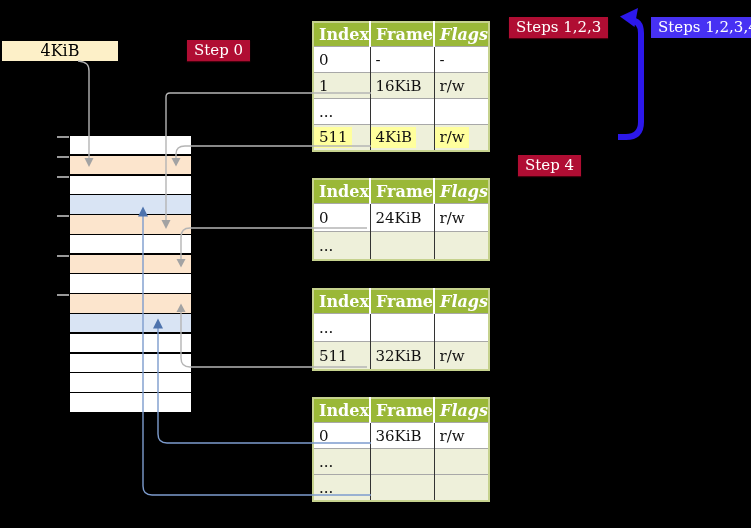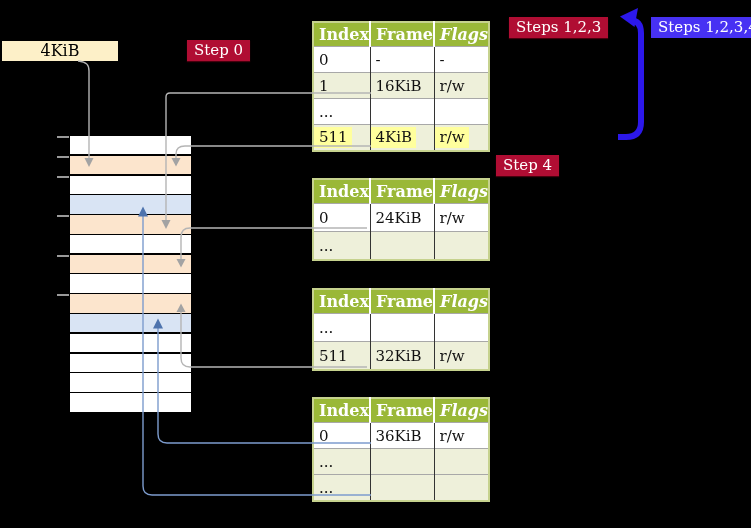--- a/index.html
+++ b/index.html
@@ -41,21 +41,21 @@
 </head>
 <body>
 
 <div class="canvas">
 
   <div class="cr3box">4KiB</div>
 
   <div class="steplabel red" style="left:187px;top:40px;">Step 0</div>
   <div class="steplabel red" style="left:509px;top:17px;">Steps 1,2,3</div>
   <div class="steplabel blue" style="left:651px;top:17px;">Steps 1,2,3,4</div>
-  <div class="steplabel red" style="left:496px;top:155px;">Step 4</div>
+  <div class="steplabel red" style="left:518px;top:155px;">Step 4</div>
 
   <div class="memstack">
       <div class="mrow free"></div>
       <div class="mrow pagetable"></div>
       <div class="mrow free"></div>
       <div class="mrow mapped"></div>
       <div class="mrow pagetable"></div>
       <div class="mrow free"></div>
       <div class="mrow pagetable"></div>
       <div class="mrow free"></div>

